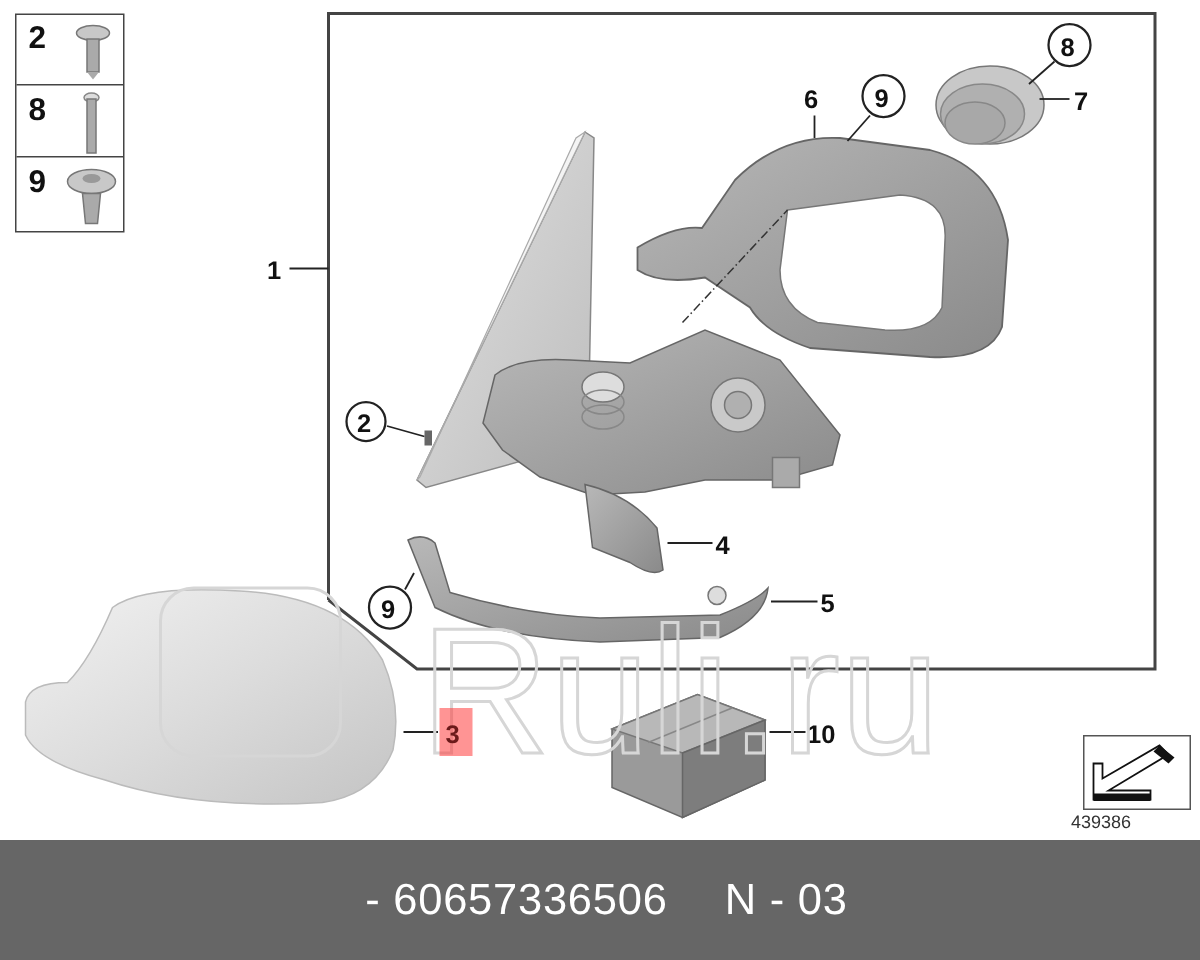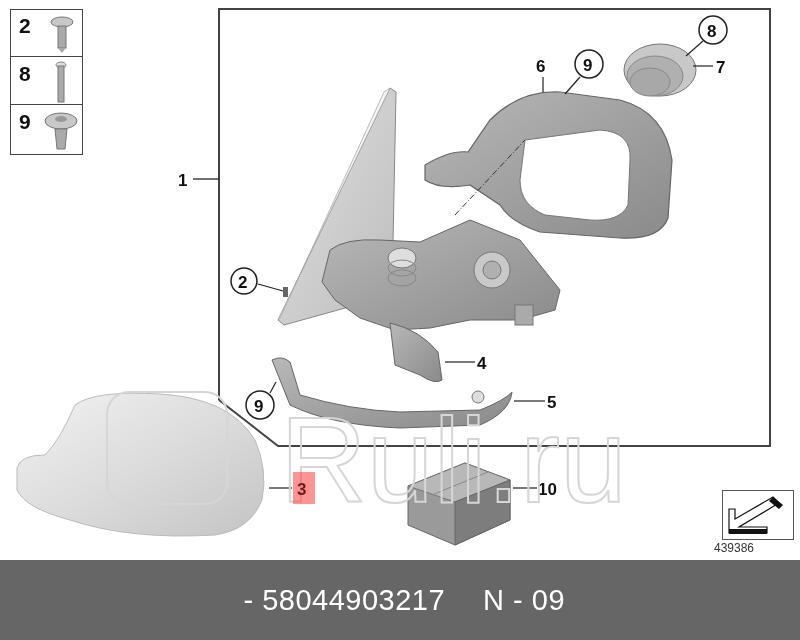--- a/index.html
+++ b/index.html
@@ -190,20 +190,20 @@
       <polygon points="50,6 60,14 56,18 46,10" fill="#111"></polygon>
     </svg>
   </div>
   <div class="ref-num">439386</div>
 </div>
 
 <div class="footer">
   <span>&nbsp;</span>
   <span>-</span>
   <span>&nbsp;</span>
-  <span>58044903217</span>
+  <span>60657336506</span>
   <span class="gap"></span>
   <span>N</span>
   <span>&nbsp;</span>
   <span>-</span>
   <span>&nbsp;</span>
-  <span>09</span>
+  <span>03</span>
 </div>
 
 </body></html>

